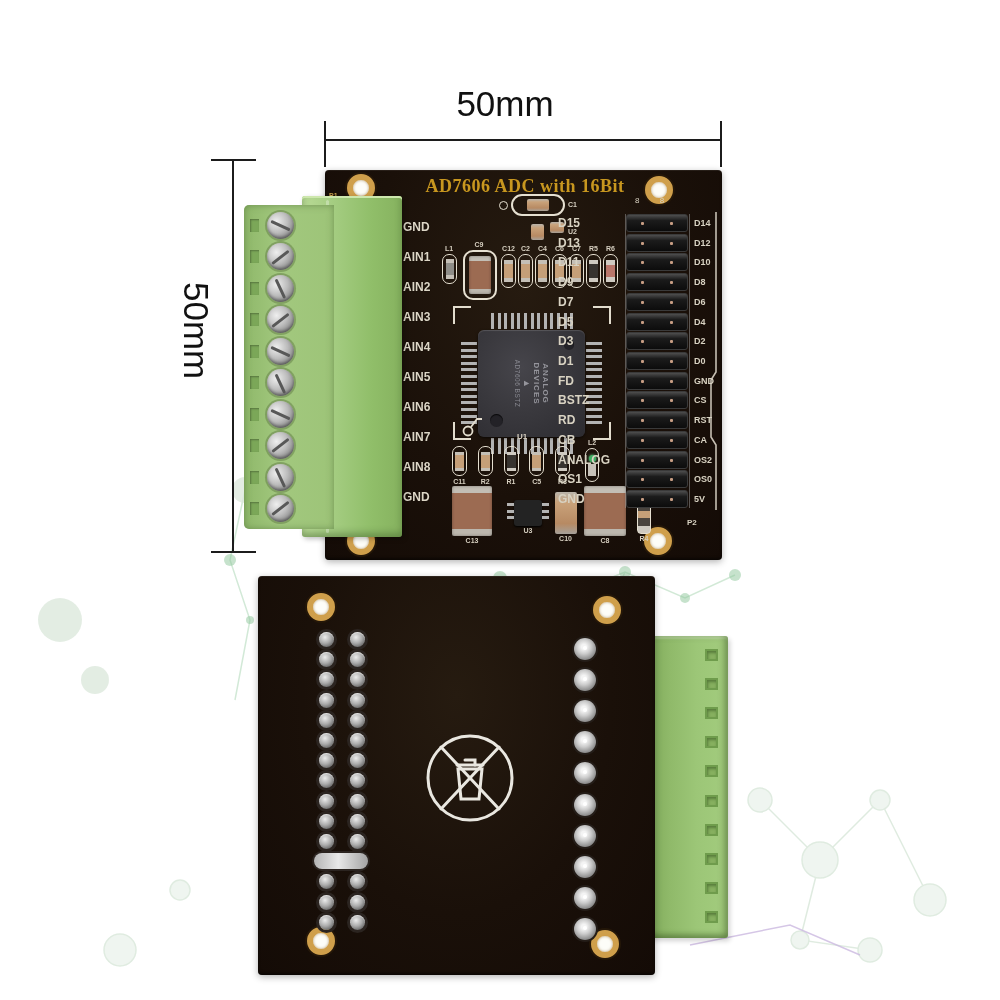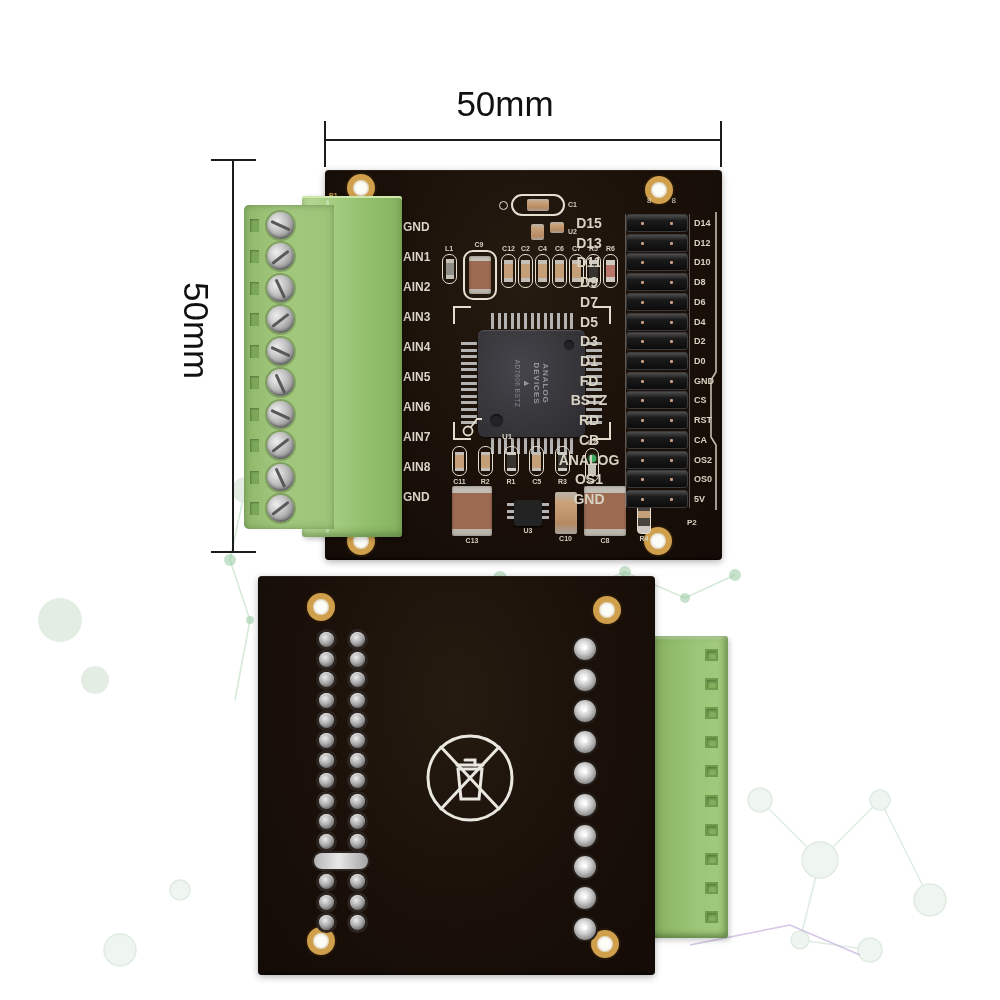--- a/index.html
+++ b/index.html
@@ -68,21 +68,21 @@
   .pbody{width:13px;height:32px;border:1.5px solid #e6e0d1;border-radius:7px;display:flex;align-items:center;justify-content:center;}
   .pbody i{display:block;width:9px;height:22px;}
   .pbody i{background:linear-gradient(180deg,#c4bfb6 0 18%,#c59f78 18% 82%,#c4bfb6 82%);}
   .prow .pitem:nth-child(6) .pbody i{background:linear-gradient(180deg,#cfcac1 0 18%,#37332f 18% 82%,#cfcac1 82%);}
   .prow .pitem:nth-child(7) .pbody i{background:linear-gradient(180deg,#cfcac1 0 22%,#b8766a 22% 78%,#cfcac1 78%);}
   .brow .pitem:nth-child(3) .pbody i,.brow .pitem:nth-child(5) .pbody i{background:linear-gradient(180deg,#cfcac1 0 18%,#37332f 18% 82%,#cfcac1 82%);}
 
   
   #hdr{position:absolute;left:233px;top:43px;width:164px;height:296px;display:flex;flex-direction:column;}
   .hdr-row{flex:1;display:flex;align-items:center;}
-  .hdr-l{width:68px;text-align:center;padding-right:6px;font-size:14px;font-weight:bold;color:#d8d2c2;box-sizing:border-box;}
+  .hdr-l{width:68px;text-align:left;padding-right:6px;font-size:12px;font-weight:bold;color:#d8d2c2;box-sizing:border-box;}
   .hdr-r{width:34px;text-align:left;padding-left:6px;font-size:9px;font-weight:bold;color:#d8d2c2;box-sizing:border-box;}
   .hdr-hsg{width:62px;height:18px;border-radius:3px;position:relative;
     background:linear-gradient(180deg,#4e4e4e,#1b1b1b 35%,#0c0c0c);border:1px solid #3a3a3a;box-sizing:border-box;}
   .hdr-hsg::before,.hdr-hsg::after{content:"";position:absolute;top:7px;width:3px;height:3px;border-radius:1px;background:#c79d83;}
   .hdr-hsg::before{left:14px;} .hdr-hsg::after{right:14px;}
 
   
   .bpad-col{position:absolute;left:61px;top:56px;width:46px;height:298px;display:flex;flex-direction:column;justify-content:space-between;}
   .bpad-row{display:flex;justify-content:space-between;}
   .bpad{width:15px;height:15px;border-radius:50%;
@@ -152,20 +152,21 @@
   <div class="dim-line" style="left:325px;top:139px;width:397px;height:2px;z-index:4;"></div>
   <div class="dim-line" style="left:324px;top:121px;width:2px;height:46px;z-index:4;"></div>
   <div class="dim-line" style="left:720px;top:121px;width:2px;height:46px;z-index:4;"></div>
 
   <div class="dim-label vert" style="left:176px;top:282px;height:150px;z-index:4;">50mm</div>
   <div class="dim-line" style="left:232px;top:160px;width:2px;height:392px;z-index:4;"></div>
   <div class="dim-line" style="left:211px;top:159px;width:45px;height:2px;z-index:4;"></div>
   <div class="dim-line" style="left:211px;top:551px;width:45px;height:2px;z-index:4;"></div>
 
   <div class="board" style="left:325px;top:170px;width:397px;height:390px;z-index:2;">
+    <div class="pcb-title">AD7606 ADC with 16Bit</div>
     <div class="ref-tiny" style="left:4px;top:22px;">P1</div>
 
     <div class="hole" style="left:22px;top:4px;"></div>
     <div class="hole" style="left:320px;top:6px;"></div>
     <div class="hole" style="left:22px;top:357px;"></div>
     <div class="hole" style="left:319px;top:357px;"></div>
 
     <div class="pad-col">
         <div class="gold-pad"></div>
         <div class="gold-pad"></div>
@@ -207,21 +208,21 @@
         <span class="chip-brand">ANALOG</span>
         <span class="chip-brand">DEVICES</span>
         <span class="chip-tri">▲</span>
         <span class="chip-mark">AD7606 BSTZ</span>
       </div>
     </div>
     <svg class="abs" style="left:136px;top:244px;" width="24" height="24">
       <circle cx="7" cy="17" r="4.5" stroke="#e2dccd" stroke-width="1.8" fill="none"></circle>
       <path d="M10,13 L16,5 L21,5" stroke="#e2dccd" stroke-width="1.8" fill="none"></path>
     </svg>
-    <div class="comp-label" style="position:absolute;left:141px;top:262px;font-size:8px;padding-left:36px;">U1</div>
+    <div class="comp-label" style="position:absolute;left:156px;top:262px;font-size:8px;padding-left:36px;">U1</div>
 
     <div class="abs" style="left:186px;top:24px;width:54px;height:22px;border:2px solid #e6e0d1;border-radius:11px;box-sizing:border-box;display:flex;align-items:center;justify-content:center;">
       <div class="cap-tan" style="width:22px;height:12px;"></div>
     </div>
     <div class="abs" style="left:174px;top:31px;width:7px;height:7px;border:1.5px solid #e6e0d1;border-radius:50%;"></div>
     <div class="comp-label" style="position:absolute;left:243px;top:30px;">C1</div>
     <div class="abs" style="left:206px;top:52px;width:34px;height:20px;">
       <div class="cap-tan" style="position:absolute;left:0;top:2px;width:13px;height:16px;"></div>
       <div class="cap-tan" style="position:absolute;left:19px;top:0;width:14px;height:11px;"></div>
     </div>
@@ -415,21 +416,21 @@
         <span class="hdr-l">OS1</span>
         <span class="hdr-hsg"></span>
         <span class="hdr-r">OS0</span>
       </div>
         <div class="hdr-row">
         <span class="hdr-l">GND</span>
         <span class="hdr-hsg"></span>
         <span class="hdr-r">5V</span>
       </div>
       </div>
-    <div style="position:absolute;left:310px;top:26px;width:62px;text-align:center;font-size:8px;color:#d8d2c2;letter-spacing:9px;">8 8</div>
+    <div style="position:absolute;left:310px;top:26px;width:62px;font-size:8px;color:#d8d2c2;letter-spacing:9px;">8 8</div>
     <div style="position:absolute;left:362px;top:348px;font-size:8px;font-weight:bold;color:#d8d2c2;">P2</div>
     <svg class="abs" style="left:382px;top:42px;" width="14" height="300">
       <path d="M9,0 V160 L4,168 V225 L9,233 V298" stroke="#d8d2c4" stroke-width="1.6" fill="none" opacity="0.9"></path>
     </svg>
   </div>
 
   <div id="terminal-block">
     <div class="tb-plug"></div>
     <div class="tb-screws">
         <div class="screw-row">

